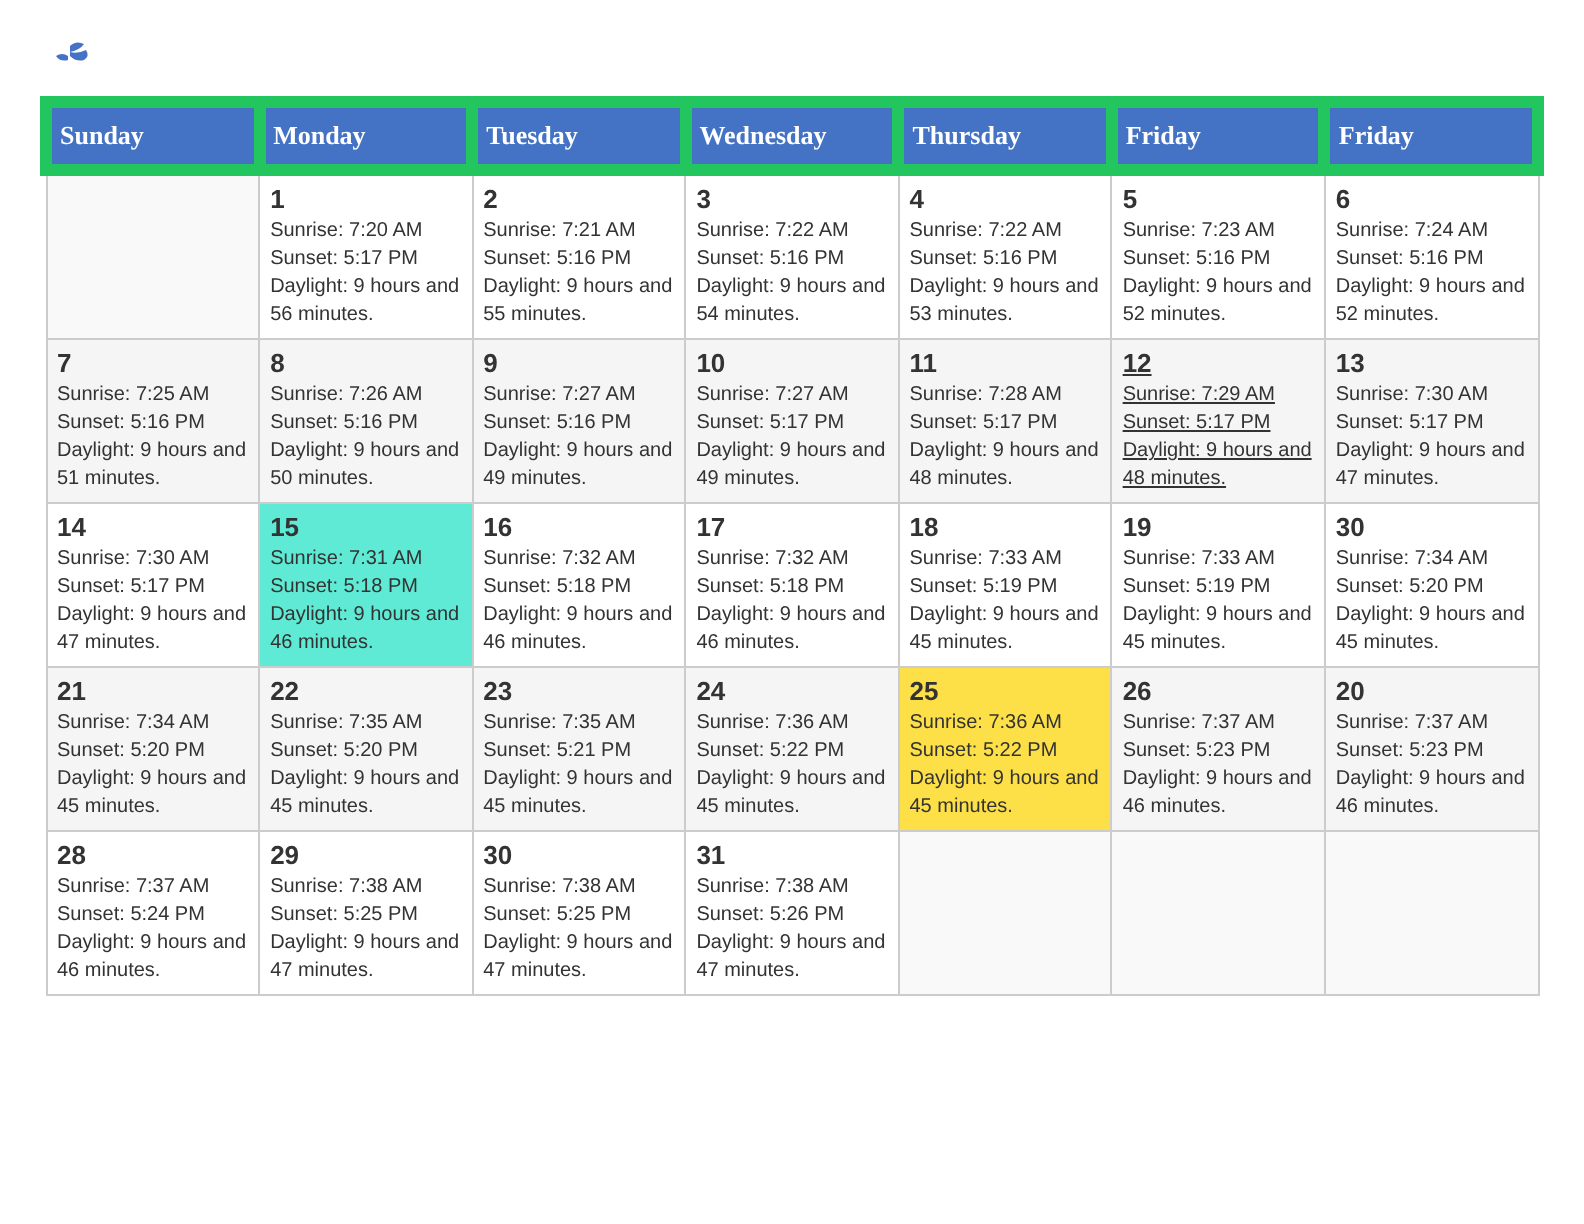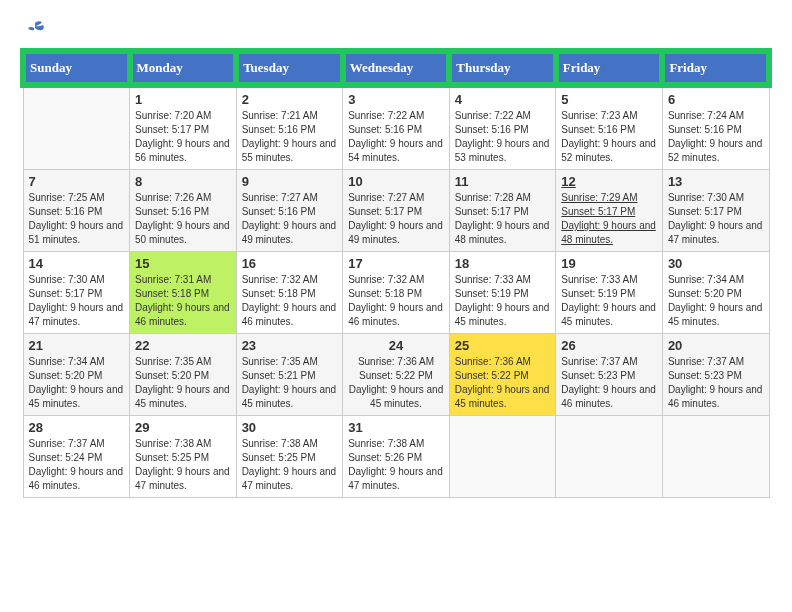--- a/index.html
+++ b/index.html
@@ -174,21 +174,21 @@
         <td style="background: rgb(245, 245, 245);">
           <span class="day-number">13</span>
           <div class="day-info">Sunrise: 7:30 AM<br>Sunset: 5:17 PM<br>Daylight: 9 hours and 47 minutes.</div>
         </td>
       </tr>
       <tr>
         <td style="background: rgb(255, 255, 255);">
           <span class="day-number">14</span>
           <div class="day-info">Sunrise: 7:30 AM<br>Sunset: 5:17 PM<br>Daylight: 9 hours and 47 minutes.</div>
         </td>
-        <td style="background: #bef264;">
+        <td style="background: #5eead4;">
           <span class="day-number">15</span>
           <div class="day-info">Sunrise: 7:31 AM<br>Sunset: 5:18 PM<br>Daylight: 9 hours and 46 minutes.</div>
         </td>
         <td style="background: rgb(255, 255, 255); margin-top: 24px;">
           <span class="day-number">16</span>
           <div class="day-info">Sunrise: 7:32 AM<br>Sunset: 5:18 PM<br>Daylight: 9 hours and 46 minutes.</div>
         </td>
         <td style="background: rgb(255, 255, 255);">
           <span class="day-number">17</span>
           <div class="day-info">Sunrise: 7:32 AM<br>Sunset: 5:18 PM<br>Daylight: 9 hours and 46 minutes.</div>
@@ -212,21 +212,21 @@
           <div class="day-info">Sunrise: 7:34 AM<br>Sunset: 5:20 PM<br>Daylight: 9 hours and 45 minutes.</div>
         </td>
         <td style="background: rgb(245, 245, 245);">
           <span class="day-number">22</span>
           <div class="day-info">Sunrise: 7:35 AM<br>Sunset: 5:20 PM<br>Daylight: 9 hours and 45 minutes.</div>
         </td>
         <td style="background: rgb(245, 245, 245);">
           <span class="day-number">23</span>
           <div class="day-info">Sunrise: 7:35 AM<br>Sunset: 5:21 PM<br>Daylight: 9 hours and 45 minutes.</div>
         </td>
-        <td style="background: rgb(245, 245, 245); text-align: center;">
+        <td style="background: rgb(245, 245, 245);">
           <span class="day-number">24</span>
           <div class="day-info">Sunrise: 7:36 AM<br>Sunset: 5:22 PM<br>Daylight: 9 hours and 45 minutes.</div>
         </td>
         <td style="background: #fde047;">
           <span class="day-number">25</span>
           <div class="day-info">Sunrise: 7:36 AM<br>Sunset: 5:22 PM<br>Daylight: 9 hours and 45 minutes.</div>
         </td>
         <td style="background: rgb(245, 245, 245);">
           <span class="day-number">26</span>
           <div class="day-info">Sunrise: 7:37 AM<br>Sunset: 5:23 PM<br>Daylight: 9 hours and 46 minutes.</div>

